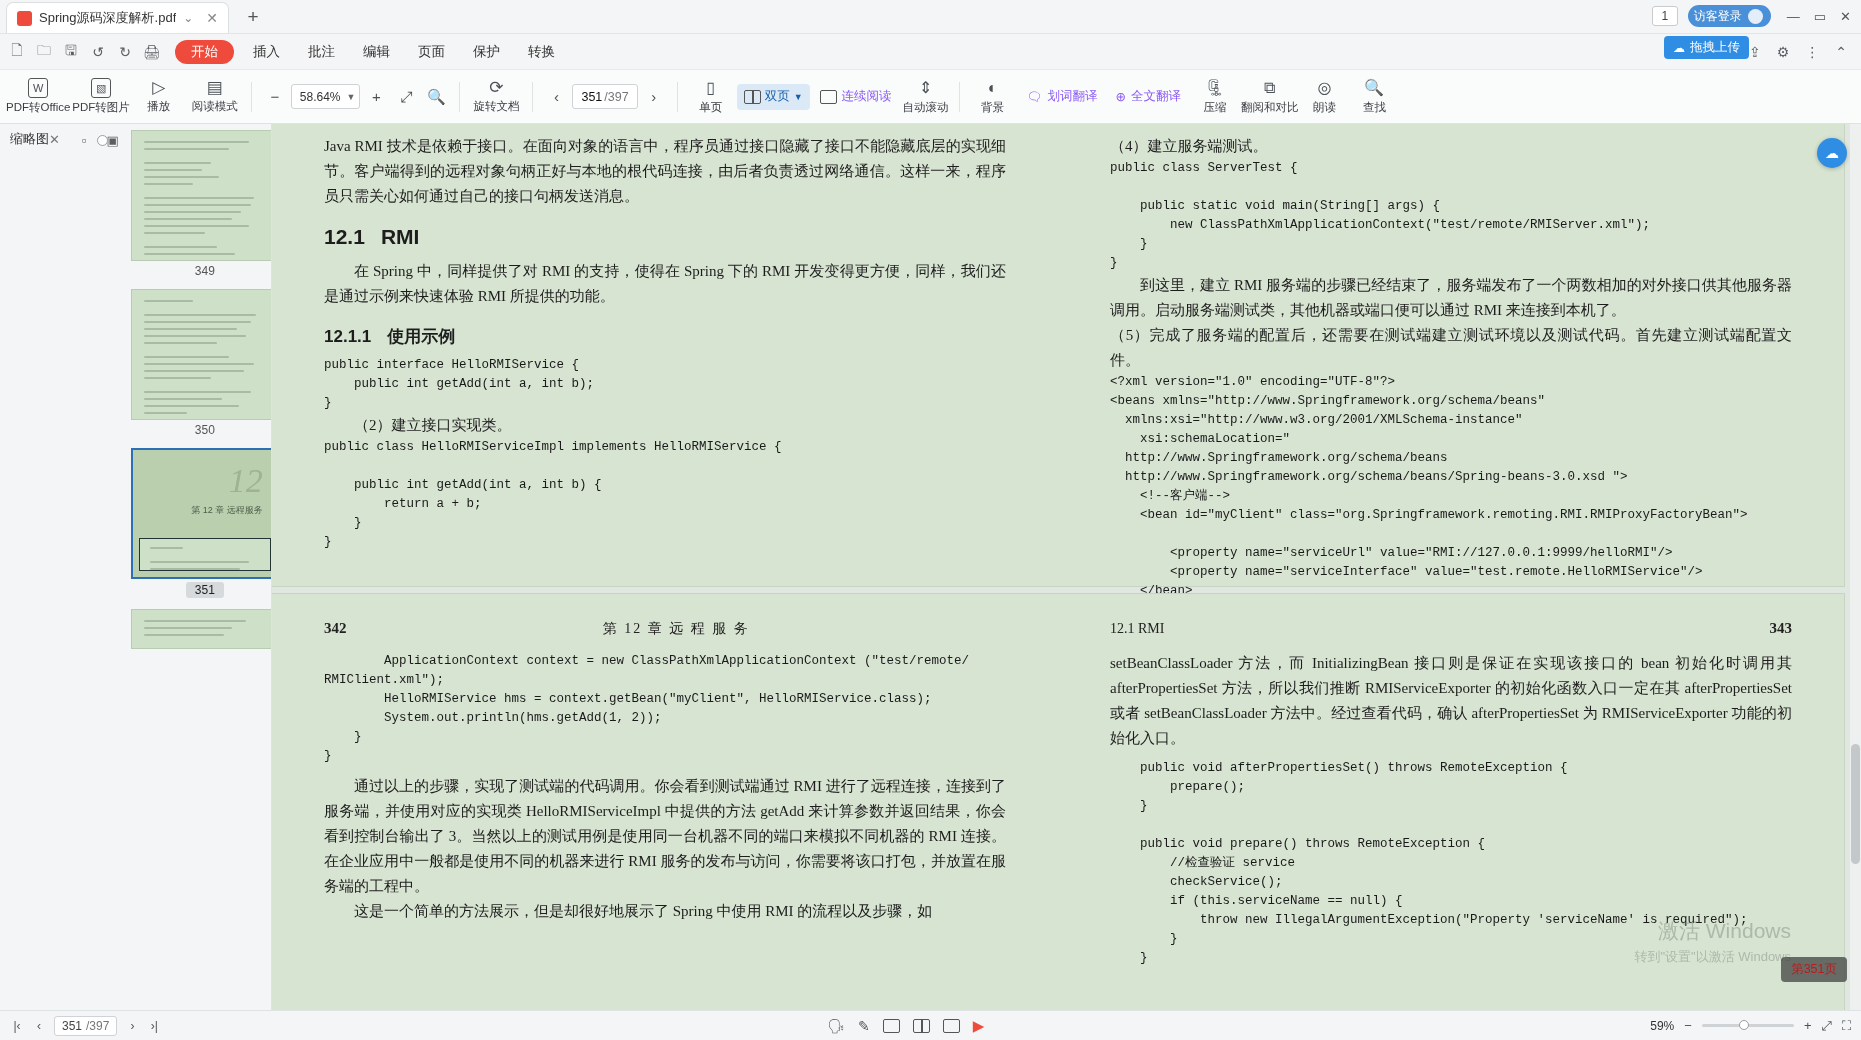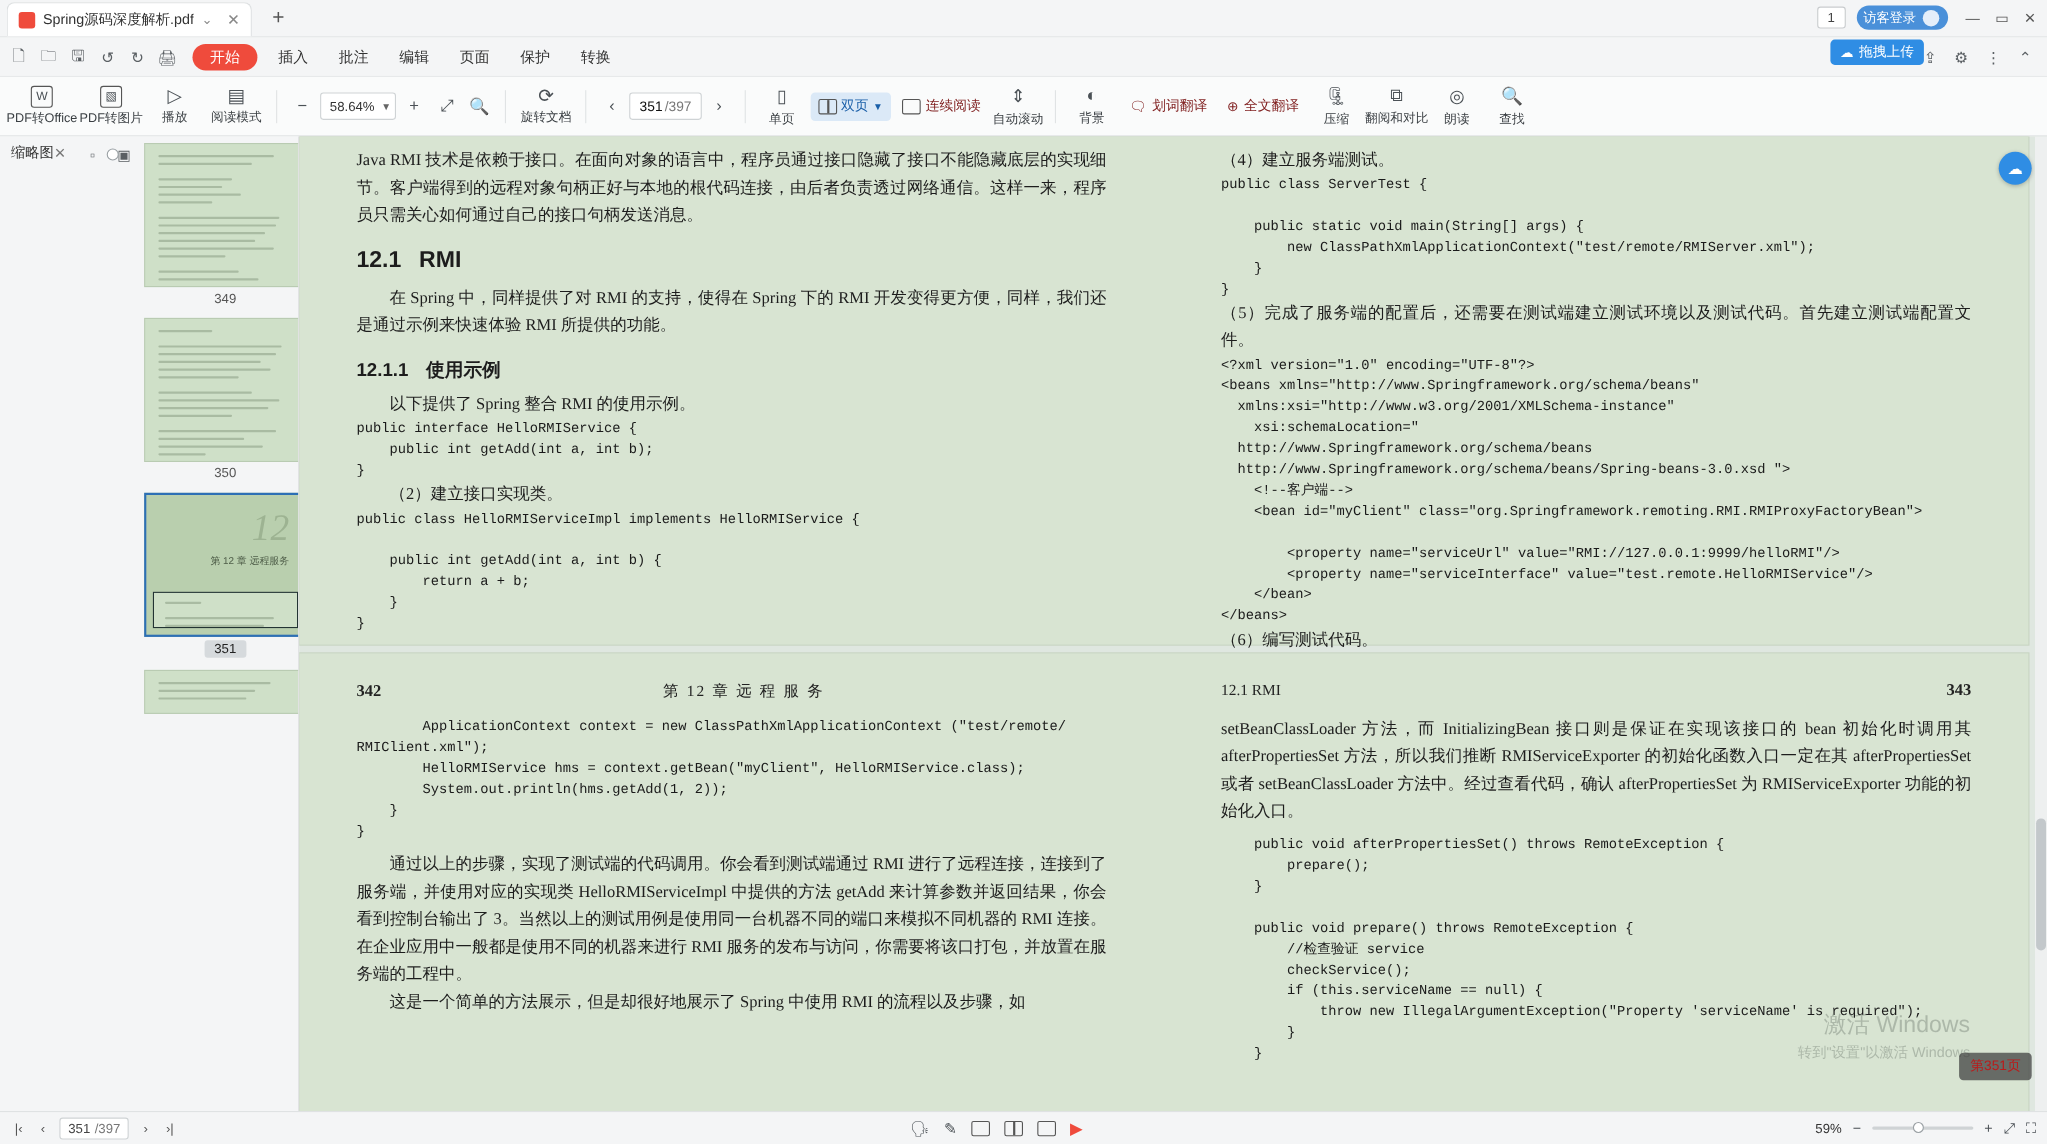--- a/index.html
+++ b/index.html
@@ -155,21 +155,21 @@
     height: 26px; padding: 0 7px; font-size: 12.5px; color: #333;
   }
   .tb-text-btn.active { background: #dbe9f7; border-radius: 4px; color: #1a5fa8;}
   .tb-icon-btn {
     display: flex; flex-direction: column; align-items: center; justify-content: center;
     min-width: 48px; height: 48px; gap: 3px; font-size: 11.5px; color: #3a3f43;
   }
   .tb-icon-btn .glyph { font-size: 16px; color: #4b5156; }
   .tb-inline-btn {
     display: flex; align-items: center; gap: 5px;
-    height: 28px; padding: 0 8px; font-size: 12.5px; color: #7f1d1d;
+    height: 28px; padding: 0 8px; font-size: 12.5px; color: #8b5cf6;
   }
 
   
   .body { flex: 1; display: flex; min-height: 0; position: relative; }
 
   
   .sidebar {
     width: 272px; background: #f4f5f6;
     border-right: 1px solid #dfe2e3;
     display: flex; flex-direction: row;
@@ -574,21 +574,20 @@
         <div class="col pg-left">
           <div class="pg-inner">
             <div class="ptxt">Java RMI 技术是依赖于接口。在面向对象的语言中，程序员通过接口隐藏了接口不能隐藏底层的实现细节。客户端得到的远程对象句柄正好与本地的根代码连接，由后者负责透过网络通信。这样一来，程序员只需关心如何通过自己的接口句柄发送消息。</div>
             <div class="h1">
               <span class="num">12.1</span><span>RMI</span>
             </div>
             <div class="ptxt ind">在 Spring 中，同样提供了对 RMI 的支持，使得在 Spring 下的 RMI 开发变得更方便，同样，我们还是通过示例来快速体验 RMI 所提供的功能。</div>
             <div class="h2">
               <span class="num">12.1.1</span><span>使用示例</span>
             </div>
-            <div class="ptxt ind">以下提供了 Spring 整合 RMI 的使用示例。</div>
             <div class="code">public interface HelloRMIService {
     public int getAdd(int a, int b);
 }</div>
             <div class="ptxt ind">（2）建立接口实现类。</div>
             <div class="code">public class HelloRMIServiceImpl implements HelloRMIService {
 
     public int getAdd(int a, int b) {
         return a + b;
     }
 }</div>
@@ -596,20 +595,21 @@
         </div>
         <div class="col pg-right">
           <div class="pg-inner">
             <div class="ptxt">（4）建立服务端测试。</div>
             <div class="code">public class ServerTest {
 
     public static void main(String[] args) {
         new ClassPathXmlApplicationContext("test/remote/RMIServer.xml");
     }
 }</div>
+            <div class="ptxt ind">到这里，建立 RMI 服务端的步骤已经结束了，服务端发布了一个两数相加的对外接口供其他服务器调用。启动服务端测试类，其他机器或端口便可以通过 RMI 来连接到本机了。</div>
             <div class="ptxt">（5）完成了服务端的配置后，还需要在测试端建立测试环境以及测试代码。首先建立测试端配置文件。</div>
             <div class="code">&lt;?xml version="1.0" encoding="UTF-8"?&gt;
 &lt;beans xmlns="http://www.Springframework.org/schema/beans"
   xmlns:xsi="http://www.w3.org/2001/XMLSchema-instance"
     xsi:schemaLocation="
   http://www.Springframework.org/schema/beans
   http://www.Springframework.org/schema/beans/Spring-beans-3.0.xsd "&gt;
     &lt;!--客户端--&gt;
     &lt;bean id="myClient" class="org.Springframework.remoting.RMI.RMIProxyFactoryBean"&gt;
 

